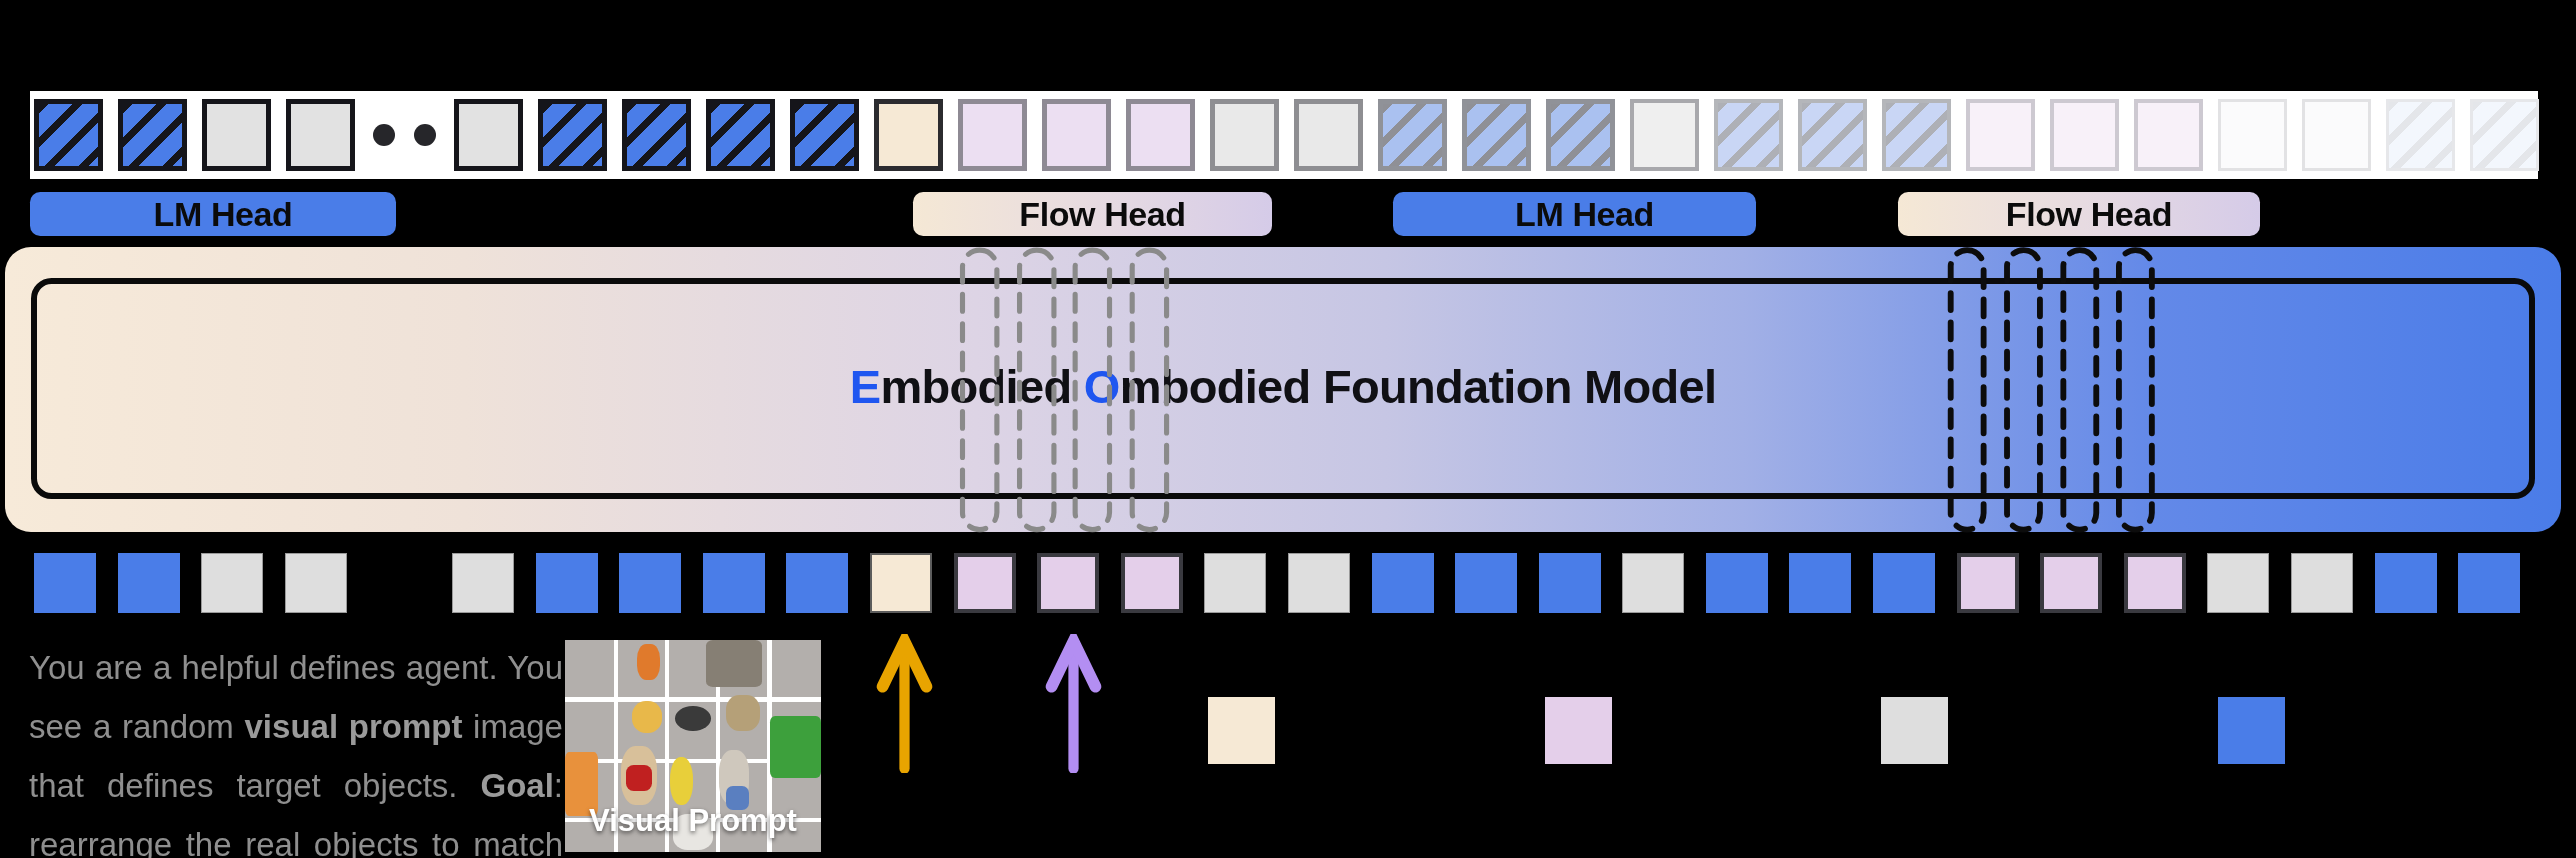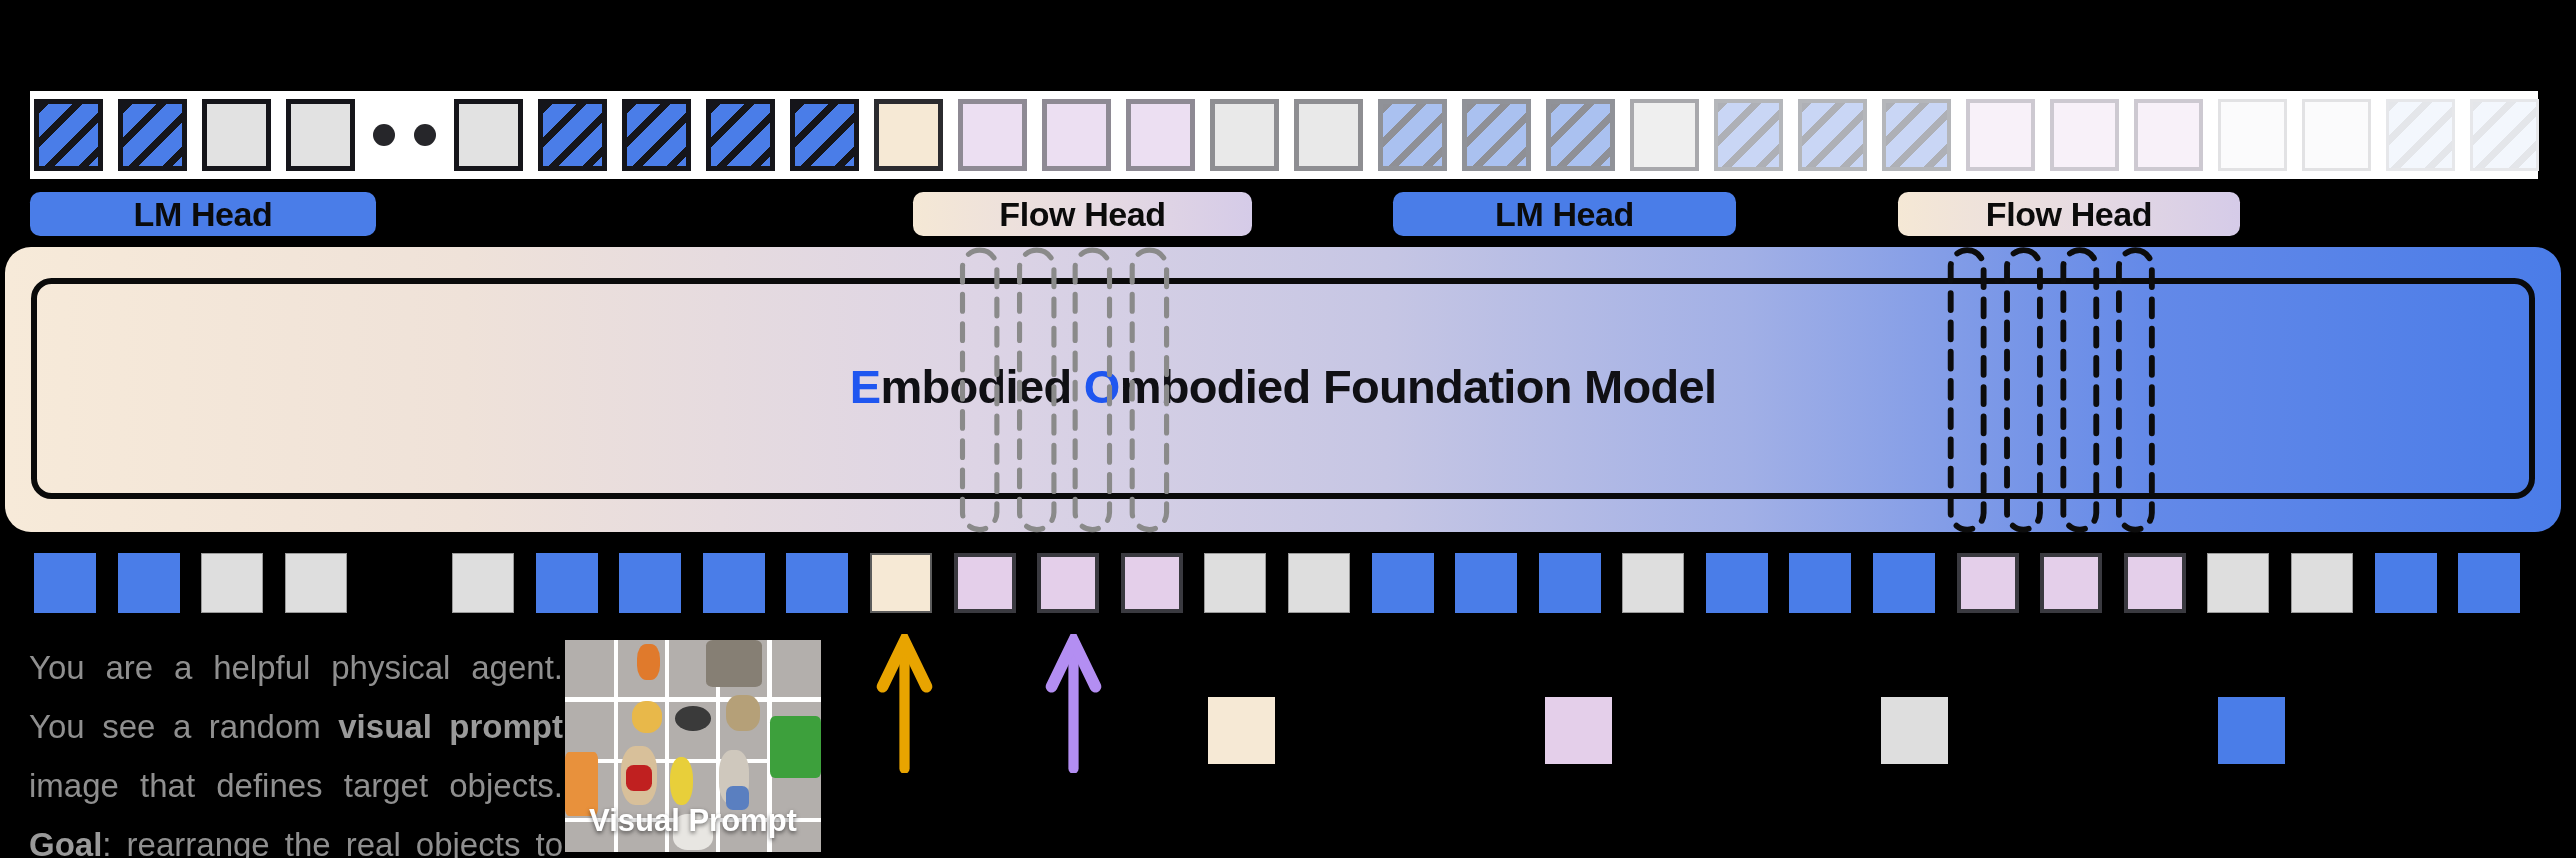--- a/index.html
+++ b/index.html
@@ -22,21 +22,21 @@
   .tok.text.f3{--fill:#c9d6f5;--hatch:#aeb0b6;border-color:#b4b6ba;border-width:4.4px;}
   .tok.flow.f3{--fill:#f8f1f9;border-color:#cdc9d1;border-width:4.4px;}
   .tok.pad.f4{--fill:#fbfbfc;border-color:#e2e2e4;border-width:3.7px;}
   .tok.text.f4{--fill:#f3f7fd;--hatch:#e4e6ea;border-color:#e6e7ea;border-width:3.7px;}
   .dots-slot{width:69px;height:72px;flex:0 0 auto;display:flex;align-items:center;justify-content:center;gap:19px;}
   .dot{width:22px;height:22px;border-radius:50%;background:#26262a;}
 
   
   .head-label{position:absolute;top:192px;height:44px;border-radius:10.2px;
               display:flex;align-items:center;justify-content:center;
-              font-size:34px;font-weight:700;color:#0b0b0b;letter-spacing:-0.4px;}
+              font-size:34px;font-weight:700;color:#0b0b0b;letter-spacing:-0.4px;padding-left:20px;}
   .head-lm{background:var(--c-text,#4a7de8);}
   .head-flow{background:linear-gradient(90deg,#f5e8d5 0%,#e6dae2 55%,#d5cbe8 100%);}
   #head-0{left:30px;width:346px;}
   #head-1{left:913px;width:339px;}
   #head-2{left:1393px;width:343px;}
   #head-3{left:1898px;width:342px;}
 
   
   .model-box{position:absolute;left:5.1px;top:247px;width:2556px;height:285px;border-radius:26px;
      background:linear-gradient(90deg,#f7ead9 0%,#efe2d9 18%,#ddd4e5 38%,#c6c6e4 54%,#a2b0e6 68%,#6389e8 84%,#4a7ce8 100%);}
@@ -184,21 +184,21 @@
       <div class="btok text"></div>
       <div class="btok flow"></div>
       <div class="btok flow"></div>
       <div class="btok flow"></div>
       <div class="btok pad"></div>
       <div class="btok pad"></div>
       <div class="btok text"></div>
       <div class="btok text"></div>
     </div>
 
-  <div class="caption"><span>You are a helpful physical agent. You see a random </span><b>visual prompt</b><span> image that defines target objects. </span><b>Goal</b><span>: rearrange the real objects to match the image.</span></div>
+  <div class="caption"><span>You are a helpful defines agent. You see a random </span><b>visual prompt</b><span> image that defines target objects. </span><b>Goal</b><span>: rearrange the real objects to match the image.</span></div>
 
   <div class="photo">
     <div class="gridline v" style="left:19%"></div>
     <div class="gridline v" style="left:39%"></div>
     <div class="gridline v" style="left:59%"></div>
     <div class="gridline v" style="left:79%"></div>
     <div class="gridline h" style="top:27%"></div>
     <div class="gridline h" style="top:56%"></div>
     <div class="gridline h" style="top:84%"></div>
     <div>

